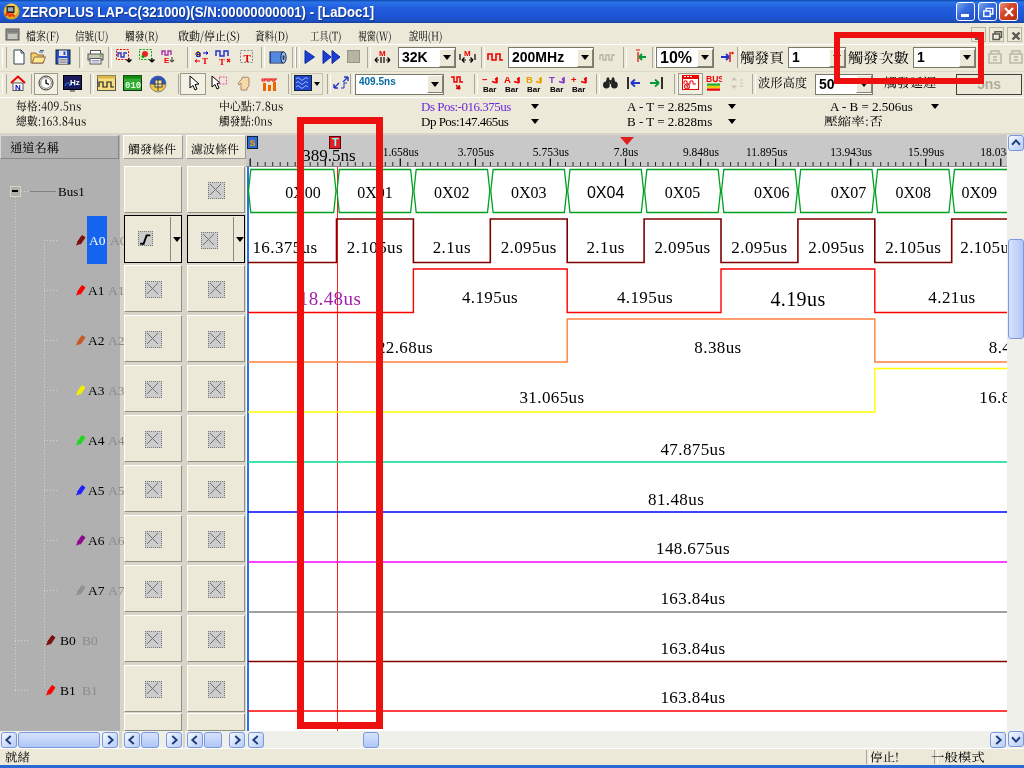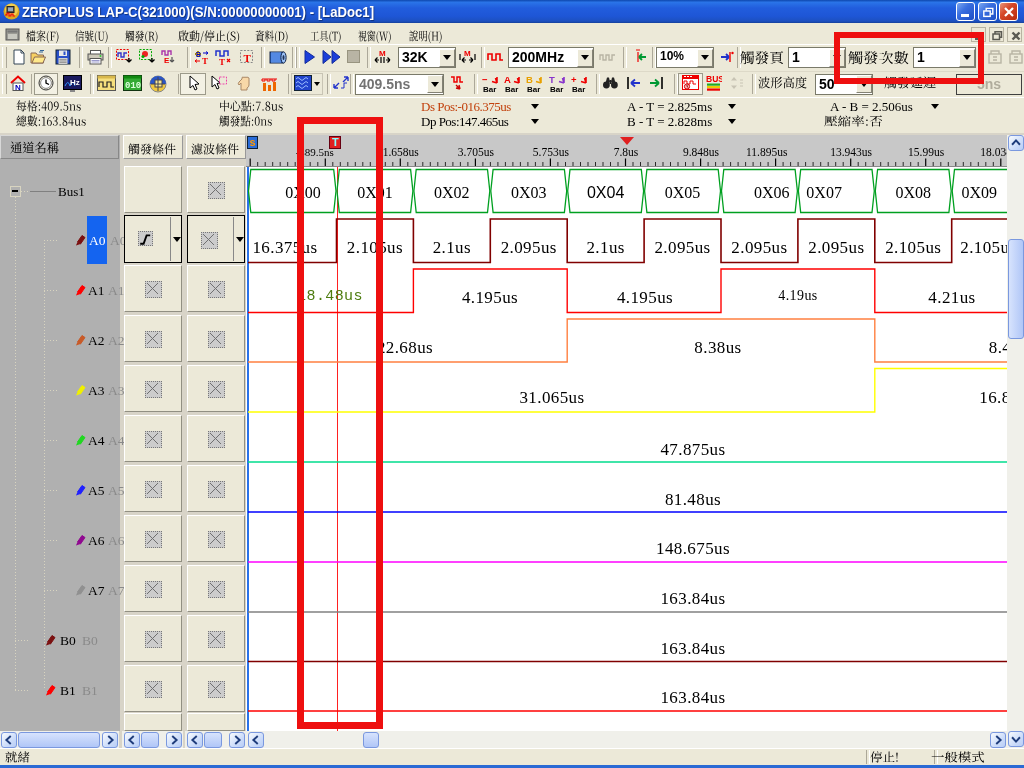--- a/index.html
+++ b/index.html
@@ -254,21 +254,21 @@
     </svg>
 <div style="position:absolute;left:398px;top:47px;width:58px;height:21px;background:#fff;border:1px solid #7a7a6a;box-sizing:border-box"></div>
 <div style="position:absolute;left:402px;top:49px;font-weight:bold;font-size:14px;color:#000">32K</div>
 <div style="position:absolute;left:439px;top:48.5px;width:16px;height:18px;background:#ece9d8;border:1px solid #fff;border-right-color:#848275;border-bottom-color:#848275;box-sizing:border-box"></div>
 <div style="position:absolute;left:443px;top:55px;width:0;height:0;border:4px solid transparent;border-top:5px solid #000"></div>
 <div style="position:absolute;left:508px;top:47px;width:86px;height:21px;background:#fff;border:1px solid #7a7a6a;box-sizing:border-box"></div>
 <div style="position:absolute;left:512px;top:49px;font-weight:bold;font-size:14px;color:#000">200MHz</div>
 <div style="position:absolute;left:577px;top:48.5px;width:16px;height:18px;background:#ece9d8;border:1px solid #fff;border-right-color:#848275;border-bottom-color:#848275;box-sizing:border-box"></div>
 <div style="position:absolute;left:581px;top:55px;width:0;height:0;border:4px solid transparent;border-top:5px solid #000"></div>
 <div style="position:absolute;left:656px;top:47px;width:58px;height:21px;background:#fff;border:1px solid #7a7a6a;box-sizing:border-box"></div>
-<div style="position:absolute;left:660px;top:49px;font-weight:bold;font-size:12px;color:#000">10%</div>
+<div style="position:absolute;left:660px;top:49px;font-weight:bold;font-size:16px;color:#000">10%</div>
 <div style="position:absolute;left:697px;top:48.5px;width:16px;height:18px;background:#ece9d8;border:1px solid #fff;border-right-color:#848275;border-bottom-color:#848275;box-sizing:border-box"></div>
 <div style="position:absolute;left:701px;top:55px;width:0;height:0;border:4px solid transparent;border-top:5px solid #000"></div>
 <svg preserveAspectRatio="none" width="46" height="20" viewBox="0 0 3143 1400" style="position:absolute;left:740.0px;top:47.3px">
       <g fill="#000" transform="translate(0,1120) scale(1,-1)">
         <use href="#g9" x="0"></use>
         <use href="#g10" x="1000"></use>
         <use href="#g30" x="2000"></use>
       </g>
     </svg>
 <div style="position:absolute;left:788px;top:47px;width:58px;height:21px;background:#fff;border:1px solid #7a7a6a;box-sizing:border-box"></div>
@@ -341,21 +341,21 @@
 <svg class="abs" style="left:294px;top:75px" width="18" height="17" viewBox="0 0 18 17">
       <rect x="0.5" y="0.5" width="17" height="15" fill="#2244cc" stroke="#123"></rect>
       <path d="M2,4 q2,-3 4,0 t4,0 t4,0 M2,8 q2,-3 4,0 t4,0 t4,0 M2,12 q2,-3 4,0 t4,0 t4,0" stroke="#9bf" fill="none"></path>
     </svg>
 <div style="position:absolute;left:314px;top:82px;width:0;height:0;border:3.5px solid transparent;border-top:4.5px solid #000"></div>
 <svg class="abs" style="left:332px;top:75px" width="18" height="16" viewBox="0 0 18 16">
       <path d="M2,13 l5,-5 m-5,5 l0,-4 m0,4 l4,0 M16,2 l-5,5 m5,-5 l0,4 m0,-4 l-4,0" stroke="#23c" stroke-width="1.4" fill="none"></path>
       <path d="M9,13 h3 v-5 h3" stroke="#23c" fill="none"></path>
     </svg>
 <div style="position:absolute;left:355px;top:73.5px;width:89px;height:21px;background:#fff;border:1px solid #7a7a6a;box-sizing:border-box"></div>
-<div style="position:absolute;left:359px;top:75.5px;font-weight:bold;font-size:14px;color:#737373">409.5ns</div>
+<div style="position:absolute;left:359px;top:75.5px;font-weight:bold;font-size:10px;color:#0369a1">409.5ns</div>
 <div style="position:absolute;left:427px;top:75px;width:16px;height:18px;background:#ece9d8;border:1px solid #fff;border-right-color:#848275;border-bottom-color:#848275;box-sizing:border-box"></div>
 <div style="position:absolute;left:431px;top:81.5px;width:0;height:0;border:4px solid transparent;border-top:5px solid #000"></div>
 <svg class="abs" style="left:450px;top:75px" width="17" height="16" viewBox="0 0 17 16">
       <path d="M1,2 h3 v5 h3 v-5 h3 v5 h3" fill="none" stroke="#e00" stroke-width="1.5"></path>
       <path d="M10,14 l-4,-4 m4,4 l-4,-1 m4,1 l-1,-4" stroke="#c00" stroke-width="1.4" fill="none"></path>
     </svg>
 <svg class="abs" style="left:482px;top:75px" width="18" height="18" viewBox="0 0 18 18">
       <text x="0" y="8" font-size="9.5" font-weight="bold" fill="#e00" font-family="Liberation Sans">−</text>
       <path d="M15,2 v6 m0,0 l-5,-1.5 m5,1.5 l-1.5,-5" stroke="#e00" stroke-width="1.6" fill="none"></path>
       <text x="1" y="17" font-size="8" font-weight="bold" fill="#000" font-family="Liberation Sans">Bar</text>
@@ -481,21 +481,21 @@
       <g fill="#000" transform="translate(0,1120) scale(1,-1)">
         <use href="#g9" x="0"></use>
         <use href="#g10" x="1000"></use>
         <use href="#g57" x="2000"></use>
         <use href="#g41" x="3000"></use>
         <use href="#g43" x="3327"></use>
         <use href="#g47" x="3884"></use>
         <use href="#g48" x="4545"></use>
       </g>
     </svg>
-<div style="position:absolute;left:421px;top:99px;font-size:13px;color:#c2410c;font-family:'Liberation Serif',serif;white-space:pre;letter-spacing:-0.5px">Ds Pos:-016.375us</div>
+<div style="position:absolute;left:421px;top:99px;font-size:13px;color:#6d28d9;font-family:'Liberation Serif',serif;white-space:pre;letter-spacing:-0.5px">Ds Pos:-016.375us</div>
 <div style="position:absolute;left:421px;top:114px;font-size:13px;color:#000;font-family:'Liberation Serif',serif;white-space:pre;letter-spacing:-0.5px">Dp Pos:147.465us</div>
 <div style="position:absolute;left:531px;top:104px;width:0;height:0;border:4px solid transparent;border-top:5px solid #000"></div>
 <div style="position:absolute;left:531px;top:119px;width:0;height:0;border:4px solid transparent;border-top:5px solid #000"></div>
 <div style="position:absolute;left:627px;top:99px;font-size:13px;color:#000;font-family:'Liberation Serif',serif;white-space:pre;">A - T = 2.825ms</div>
 <div style="position:absolute;left:627px;top:114px;font-size:13px;color:#000;font-family:'Liberation Serif',serif;white-space:pre;">B - T = 2.828ms</div>
 <div style="position:absolute;left:728px;top:104px;width:0;height:0;border:4px solid transparent;border-top:5px solid #000"></div>
 <div style="position:absolute;left:728px;top:119px;width:0;height:0;border:4px solid transparent;border-top:5px solid #000"></div>
 <div style="position:absolute;left:830px;top:99px;font-size:13px;color:#000;font-family:'Liberation Serif',serif;white-space:pre;">A - B = 2.506us</div>
 <div style="position:absolute;left:931px;top:104px;width:0;height:0;border:4px solid transparent;border-top:5px solid #000"></div>
 <svg preserveAspectRatio="none" width="61" height="17" viewBox="0 0 4494 1400" style="position:absolute;left:824.0px;top:111.6px">
@@ -843,21 +843,21 @@
       <path d="M694.8,27 V31" stroke="#000" stroke-width="0.8"></path>
       <path d="M702.3,27 V31" stroke="#000" stroke-width="0.8"></path>
       <path d="M709.8,27 V31" stroke="#000" stroke-width="0.8"></path>
       <path d="M717.3,27 V31" stroke="#000" stroke-width="0.8"></path>
       <path d="M724.8,27 V31" stroke="#000" stroke-width="0.8"></path>
       <path d="M732.3,27 V31" stroke="#000" stroke-width="0.8"></path>
       <path d="M739.8,27 V31" stroke="#000" stroke-width="0.8"></path>
       <path d="M747.3,27 V31" stroke="#000" stroke-width="0.8"></path>
       <path d="M754.8,23.5 V31" stroke="#000" stroke-width="1.2"></path>
     </svg>
-<div style="position:absolute;left:295.7px;top:146px;width:60px;text-align:left;font-size:11px;font-family:'Liberation Serif',serif;color:#000">-389.5ns</div>
+<div style="position:absolute;left:295.7px;top:146px;width:60px;text-align:right;font-size:17px;font-family:'Liberation Serif',serif;color:#000">-389.5ns</div>
 <div style="position:absolute;left:370.76px;top:146px;width:60px;text-align:center;font-size:11.5px;font-family:'Liberation Serif',serif;color:#000">1.658us</div>
 <div style="position:absolute;left:445.82px;top:146px;width:60px;text-align:center;font-size:11.5px;font-family:'Liberation Serif',serif;color:#000">3.705us</div>
 <div style="position:absolute;left:520.88px;top:146px;width:60px;text-align:center;font-size:11.5px;font-family:'Liberation Serif',serif;color:#000">5.753us</div>
 <div style="position:absolute;left:595.94px;top:146px;width:60px;text-align:center;font-size:11.5px;font-family:'Liberation Serif',serif;color:#000">7.8us</div>
 <div style="position:absolute;left:671px;top:146px;width:60px;text-align:center;font-size:11.5px;font-family:'Liberation Serif',serif;color:#000">9.848us</div>
 <div style="position:absolute;left:746.06px;top:146px;width:60px;text-align:left;font-size:11.5px;font-family:'Liberation Serif',serif;color:#000">11.895us</div>
 <div style="position:absolute;left:821.12px;top:146px;width:60px;text-align:center;font-size:11.5px;font-family:'Liberation Serif',serif;color:#000">13.943us</div>
 <div style="position:absolute;left:896.18px;top:146px;width:60px;text-align:center;font-size:11.5px;font-family:'Liberation Serif',serif;color:#000">15.99us</div>
 <div style="position:absolute;left:971.24px;top:146px;width:60px;text-align:center;font-size:11.5px;font-family:'Liberation Serif',serif;color:#000">18.038us</div>
 <div style="position:absolute;left:246.5px;top:136px;width:11px;height:13px;background:#2a6cd8;border:1px solid #123;box-sizing:border-box">
@@ -881,21 +881,21 @@
       <path d="M629.3,24.0 L631.6,2.5 L702.9,2.5 L705.2,24.0 L702.9,45.5 L631.6,45.5 Z" fill="none" stroke="#00a020" stroke-width="1.3"></path>
       <path d="M706.2,24.0 L708.5,2.5 L779.2,2.5 L781.5,24.0 L779.2,45.5 L708.5,45.5 Z" fill="none" stroke="#00a020" stroke-width="1.3"></path>
     </svg>
 <div style="position:absolute;left:273px;top:183.5px;width:60px;text-align:center;font-size:16px;font-family:'Liberation Serif',serif;color:#000">0X00</div>
 <div style="position:absolute;left:344.95px;top:183.5px;width:60px;text-align:center;font-size:16px;font-family:'Liberation Serif',serif;color:#000">0X01</div>
 <div style="position:absolute;left:421.85px;top:183.5px;width:60px;text-align:center;font-size:16px;font-family:'Liberation Serif',serif;color:#000">0X02</div>
 <div style="position:absolute;left:498.75px;top:183.5px;width:60px;text-align:center;font-size:16px;font-family:'Liberation Serif',serif;color:#000">0X03</div>
 <div style="position:absolute;left:575.65px;top:183.5px;width:60px;text-align:center;font-size:16px;font-family:Liberation Sans, sans-serif;color:#000">0X04</div>
 <div style="position:absolute;left:652.55px;top:183.5px;width:60px;text-align:center;font-size:16px;font-family:'Liberation Serif',serif;color:#000">0X05</div>
 <div style="position:absolute;left:729.45px;top:183.5px;width:60px;text-align:right;font-size:16px;font-family:'Liberation Serif',serif;color:#000">0X06</div>
-<div style="position:absolute;left:806.35px;top:183.5px;width:60px;text-align:left;font-size:16px;font-family:'Liberation Serif',serif;color:#000">0X07</div>
+<div style="position:absolute;left:806.35px;top:183.5px;width:60px;text-align:right;font-size:16px;font-family:'Liberation Serif',serif;color:#000">0X07</div>
 <div style="position:absolute;left:883.25px;top:183.5px;width:60px;text-align:center;font-size:16px;font-family:'Liberation Serif',serif;color:#000">0X08</div>
 <div style="position:absolute;left:949.35px;top:183.5px;width:60px;text-align:center;font-size:16px;font-family:'Liberation Serif',serif;color:#000">0X09</div>
 <svg class="abs" style="left:246px;top:167px" width="761" height="564" viewBox="246 167 761 564">
       <path d="M248.0,262.5 L336.5,262.5 L336.5,219.0 L413.4,219.0 L413.4,262.5 L490.3,262.5 L490.3,219.0 L567.2,219.0 L567.2,262.5 L644.1,262.5 L644.1,219.0 L721.0,219.0 L721.0,262.5 L797.9,262.5 L797.9,219.0 L874.8,219.0 L874.8,262.5 L951.7,262.5 L951.7,219.0 L1007.5,219.0" fill="none" stroke="#800000" stroke-width="1.6"></path>
       <path d="M248.0,312.5 L413.4,312.5 L413.4,269.0 L567.2,269.0 L567.2,312.5 L721.0,312.5 L721.0,269.0 L874.8,269.0 L874.8,312.5 L1007.5,312.5" fill="none" stroke="#ff0000" stroke-width="1.4"></path>
       <path d="M248.0,362.0 L567.2,362.0 L567.2,319.0 L874.8,319.0 L874.8,362.0 L1007.5,362.0" fill="none" stroke="#ff8040" stroke-width="1.4"></path>
       <path d="M248.0,412.0 L874.8,412.0 L874.8,368.5 L1007.5,368.5" fill="none" stroke="#ffff00" stroke-width="1.4"></path>
       <path d="M248,462 H1007.5" stroke="#00dc8c" stroke-width="1.4" fill="none"></path>
       <path d="M248,512 H1007.5" stroke="#0000ff" stroke-width="1.4" fill="none"></path>
       <path d="M248,562 H1007.5" stroke="#ff00ff" stroke-width="1.4" fill="none"></path>
@@ -906,32 +906,32 @@
 <div style="position:absolute;left:240px;top:237.96px;width:90px;text-align:center;font-size:17px;letter-spacing:0.4px;font-family:'Liberation Serif',serif;color:#000">16.375us</div>
 <div style="position:absolute;left:329.95px;top:237.96px;width:90px;text-align:center;font-size:17px;letter-spacing:0.4px;font-family:'Liberation Serif',serif;color:#000">2.105us</div>
 <div style="position:absolute;left:406.85px;top:237.96px;width:90px;text-align:center;font-size:17px;letter-spacing:0.4px;font-family:'Liberation Serif',serif;color:#000">2.1us</div>
 <div style="position:absolute;left:483.75px;top:237.96px;width:90px;text-align:center;font-size:17px;letter-spacing:0.4px;font-family:'Liberation Serif',serif;color:#000">2.095us</div>
 <div style="position:absolute;left:560.65px;top:237.96px;width:90px;text-align:center;font-size:17px;letter-spacing:0.4px;font-family:'Liberation Serif',serif;color:#000">2.1us</div>
 <div style="position:absolute;left:637.55px;top:237.96px;width:90px;text-align:center;font-size:17px;letter-spacing:0.4px;font-family:'Liberation Serif',serif;color:#000">2.095us</div>
 <div style="position:absolute;left:714.45px;top:237.96px;width:90px;text-align:center;font-size:17px;letter-spacing:0.4px;font-family:'Liberation Serif',serif;color:#000">2.095us</div>
 <div style="position:absolute;left:791.35px;top:237.96px;width:90px;text-align:center;font-size:17px;letter-spacing:0.4px;font-family:'Liberation Serif',serif;color:#000">2.095us</div>
 <div style="position:absolute;left:868.25px;top:237.96px;width:90px;text-align:center;font-size:17px;letter-spacing:0.4px;font-family:'Liberation Serif',serif;color:#000">2.105us</div>
 <div style="position:absolute;left:943.35px;top:237.96px;width:90px;text-align:center;font-size:17px;letter-spacing:0.4px;font-family:'Liberation Serif',serif;color:#000">2.105us</div>
-<div style="position:absolute;left:285px;top:287.96px;width:90px;text-align:center;font-size:15px;letter-spacing:0.4px;font-family:Liberation Mono, monospace;color:#4d7c0f">18.48us</div>
+<div style="position:absolute;left:285px;top:287.96px;width:90px;text-align:center;font-size:19px;letter-spacing:0.4px;font-family:Liberation Serif, serif;color:#a21caf">18.48us</div>
 <div style="position:absolute;left:445px;top:287.96px;width:90px;text-align:center;font-size:17px;letter-spacing:0.4px;font-family:'Liberation Serif',serif;color:#000">4.195us</div>
 <div style="position:absolute;left:600px;top:287.96px;width:90px;text-align:center;font-size:17px;letter-spacing:0.4px;font-family:'Liberation Serif',serif;color:#000">4.195us</div>
-<div style="position:absolute;left:753px;top:287.96px;width:90px;text-align:center;font-size:14px;letter-spacing:0.4px;font-family:'Liberation Serif',serif;color:#000">4.19us</div>
+<div style="position:absolute;left:753px;top:287.96px;width:90px;text-align:center;font-size:20px;letter-spacing:0.4px;font-family:'Liberation Serif',serif;color:#000">4.19us</div>
 <div style="position:absolute;left:907px;top:287.96px;width:90px;text-align:center;font-size:17px;letter-spacing:0.4px;font-family:'Liberation Serif',serif;color:#000">4.21us</div>
 <div style="position:absolute;left:360px;top:337.96px;width:90px;text-align:center;font-size:17px;letter-spacing:0.4px;font-family:'Liberation Serif',serif;color:#000">22.68us</div>
 <div style="position:absolute;left:673px;top:337.96px;width:90px;text-align:center;font-size:17px;letter-spacing:0.4px;font-family:'Liberation Serif',serif;color:#000">8.38us</div>
 <div style="position:absolute;left:955px;top:337.96px;width:90px;text-align:center;font-size:17px;letter-spacing:0.4px;font-family:'Liberation Serif',serif;color:#000">8.4</div>
 <div style="position:absolute;left:507px;top:387.96px;width:90px;text-align:center;font-size:17px;letter-spacing:0.4px;font-family:'Liberation Serif',serif;color:#000">31.065us</div>
 <div style="position:absolute;left:950px;top:387.96px;width:90px;text-align:center;font-size:17px;letter-spacing:0.4px;font-family:'Liberation Serif',serif;color:#000">16.8</div>
 <div style="position:absolute;left:648px;top:439.96px;width:90px;text-align:center;font-size:17px;letter-spacing:0.4px;font-family:'Liberation Serif',serif;color:#000">47.875us</div>
-<div style="position:absolute;left:648px;top:489.66px;width:90px;text-align:center;font-size:17px;letter-spacing:0.4px;font-family:'Liberation Serif',serif;color:#000">81.48us</div>
+<div style="position:absolute;left:648px;top:489.66px;width:90px;font-size:17px;letter-spacing:0.4px;font-family:'Liberation Serif',serif;color:#000">81.48us</div>
 <div style="position:absolute;left:648px;top:539.36px;width:90px;text-align:center;font-size:17px;letter-spacing:0.4px;font-family:'Liberation Serif',serif;color:#000">148.675us</div>
 <div style="position:absolute;left:648px;top:589.06px;width:90px;text-align:center;font-size:17px;letter-spacing:0.4px;font-family:'Liberation Serif',serif;color:#000">163.84us</div>
 <div style="position:absolute;left:648px;top:638.76px;width:90px;text-align:center;font-size:17px;letter-spacing:0.4px;font-family:'Liberation Serif',serif;color:#000">163.84us</div>
 <div style="position:absolute;left:648px;top:688.46px;width:90px;text-align:center;font-size:17px;letter-spacing:0.4px;font-family:'Liberation Serif',serif;color:#000">163.84us</div>
 <div style="position:absolute;left:0px;top:731px;width:119px;height:17px;background:#f0f0ea"></div>
 <div style="position:absolute;left:1px;top:731.5px;width:16px;height:16px;background:linear-gradient(135deg,#f8fbfe,#cdddfa 60%,#b8cdf6);border:1px solid #7a98df;border-radius:3px;box-sizing:border-box"><svg width="14" height="14" viewBox="0 0 16 16">
         <path d="M10,3.5 L5,8 L10,12.5" fill="none" stroke="#1e3c7b" stroke-width="2.2"></path>
       </svg></div>
 <div style="position:absolute;left:102px;top:731.5px;width:16px;height:16px;background:linear-gradient(135deg,#f8fbfe,#cdddfa 60%,#b8cdf6);border:1px solid #7a98df;border-radius:3px;box-sizing:border-box"><svg width="14" height="14" viewBox="0 0 16 16">
         <path d="M6,3.5 L11,8 L6,12.5" fill="none" stroke="#1e3c7b" stroke-width="2.2"></path>

